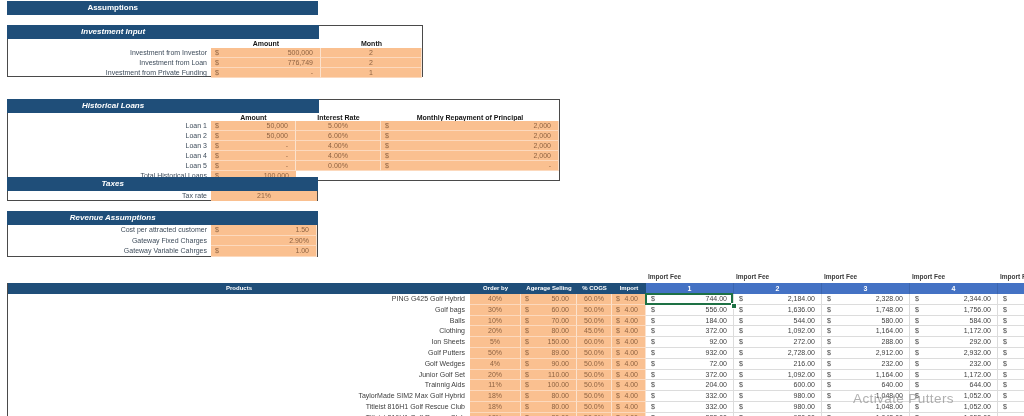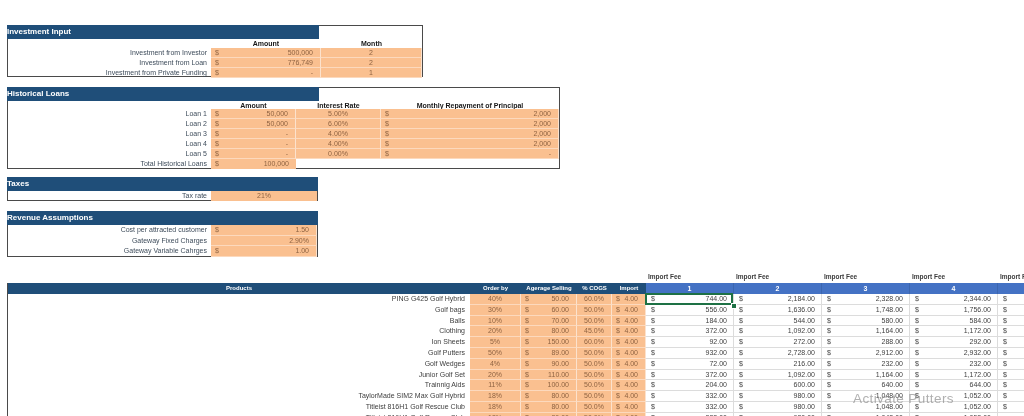--- a/index.html
+++ b/index.html
@@ -1,21 +1,21 @@
 <!DOCTYPE html>
 <html><head>
 <meta charset="utf-8">
 <style>
   html,body{margin:0;padding:0;background:#fff;}
   #screen{position:relative;width:1024px;height:416px;background:#ffffff;overflow:hidden;
           font-family:"Liberation Sans",sans-serif;-webkit-font-smoothing:antialiased;}
   
   .sec{position:absolute;border:1px solid #4a4a4a;background:#fff;box-sizing:border-box;}
   .bar{position:absolute;background:#1F4E79;color:#fff;font-weight:bold;font-size:8px;}
-  .bar .t{display:block;width:68%;line-height:14px;white-space:nowrap;}
+  .bar .t{display:block;width:68%;text-align:center;line-height:14px;white-space:nowrap;font-style:italic;}
   .standalone-bar{position:absolute;left:7px;top:1px;width:311px;height:14px;background:#1F4E79;
                   color:#fff;font-weight:bold;font-size:8px;}
   .standalone-bar .t{display:block;width:68%;text-align:center;line-height:14px;}
   .hdrlbl{position:absolute;font-weight:bold;font-size:7px;color:#161616;text-align:center;white-space:nowrap;}
   .row{position:absolute;left:0;display:flex;}
   .cell{box-sizing:border-box;overflow:hidden;white-space:nowrap;}
   .lbl{color:#3E4C5B;font-size:7px;text-align:right;padding-right:4px;}
   .orange{background:#FAC090;color:#8F6342;font-size:7px;}
   .osep{border-right:1px solid rgba(255,255,255,.55);border-bottom:1px solid rgba(255,255,255,.4);}
   .acct{display:flex;justify-content:space-between;padding:0 7px 0 4px;}
@@ -35,20 +35,23 @@
          box-sizing:border-box;display:flex;justify-content:space-between;padding:0 6px 0 5px;}
   #selbox{position:absolute;left:645px;top:293px;width:88px;height:12px;border:2px solid #1E7145;box-sizing:border-box;z-index:5;}
   #selhandle{position:absolute;left:731px;top:303px;width:4px;height:4px;background:#1E7145;border:1px solid #fff;z-index:6;}
   #watermark{position:absolute;left:853px;top:391px;font-size:13.5px;color:#8f8f8f;opacity:.7;letter-spacing:.4px;z-index:9;}
 </style>
 </head>
 <body>
 
 <div id="screen">
 
+  <div class="standalone-bar">
+    <span class="t">Assumptions</span>
+  </div>
 
   <div class="sec" style="left:7px;top:25px;width:416px;height:52px;">
     <div class="bar" style="left:-1px;top:-1px;width:312px;height:14px;">
       <span class="t">Investment Input</span>
     </div>
     <div class="hdrlbl" style="left:203px;top:14px;width:110px;">Amount</div>
     <div class="hdrlbl" style="left:313px;top:14px;width:101px;">Month</div>
     <div id="inv-rows">
         <div class="row" style="top:22px;height:10px;line-height:10px;">
           <div class="cell lbl" style="width:203px;">Investment from Investor</div>
@@ -70,21 +73,21 @@
           <div class="cell lbl" style="width:203px;">Investment from Private Funding</div>
           <div class="cell orange osep acct" style="width:110px;">
             <div>$</div>
             <div>-</div>
           </div>
           <div class="cell orange osep ctr" style="width:101px;">1</div>
         </div>
       </div>
   </div>
 
-  <div class="sec" style="left:7px;top:87px;width:553px;height:82px;">
+  <div class="sec" style="left:7px;top:99px;width:553px;height:82px;">
     <div class="bar" style="left:-1px;top:-1px;width:312px;height:14px;">
       <span class="t">Historical Loans</span>
     </div>
     <div class="hdrlbl" style="left:203px;top:14px;width:85px;">Amount</div>
     <div class="hdrlbl" style="left:288px;top:14px;width:85px;">Interest Rate</div>
     <div class="hdrlbl" style="left:373px;top:14px;width:178px;">Monthly Repayment of Principal</div>
     <div id="loan-rows">
         <div class="row" style="top:21px;height:10px;line-height:10px;">
           <div class="cell lbl" style="width:203px;">Loan 1</div>
           <div class="cell orange osep acct" style="width:85px;">

